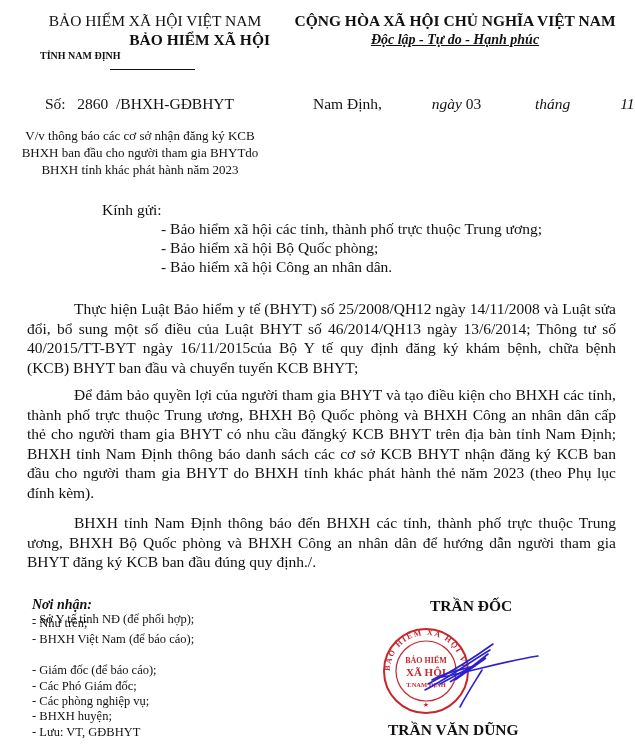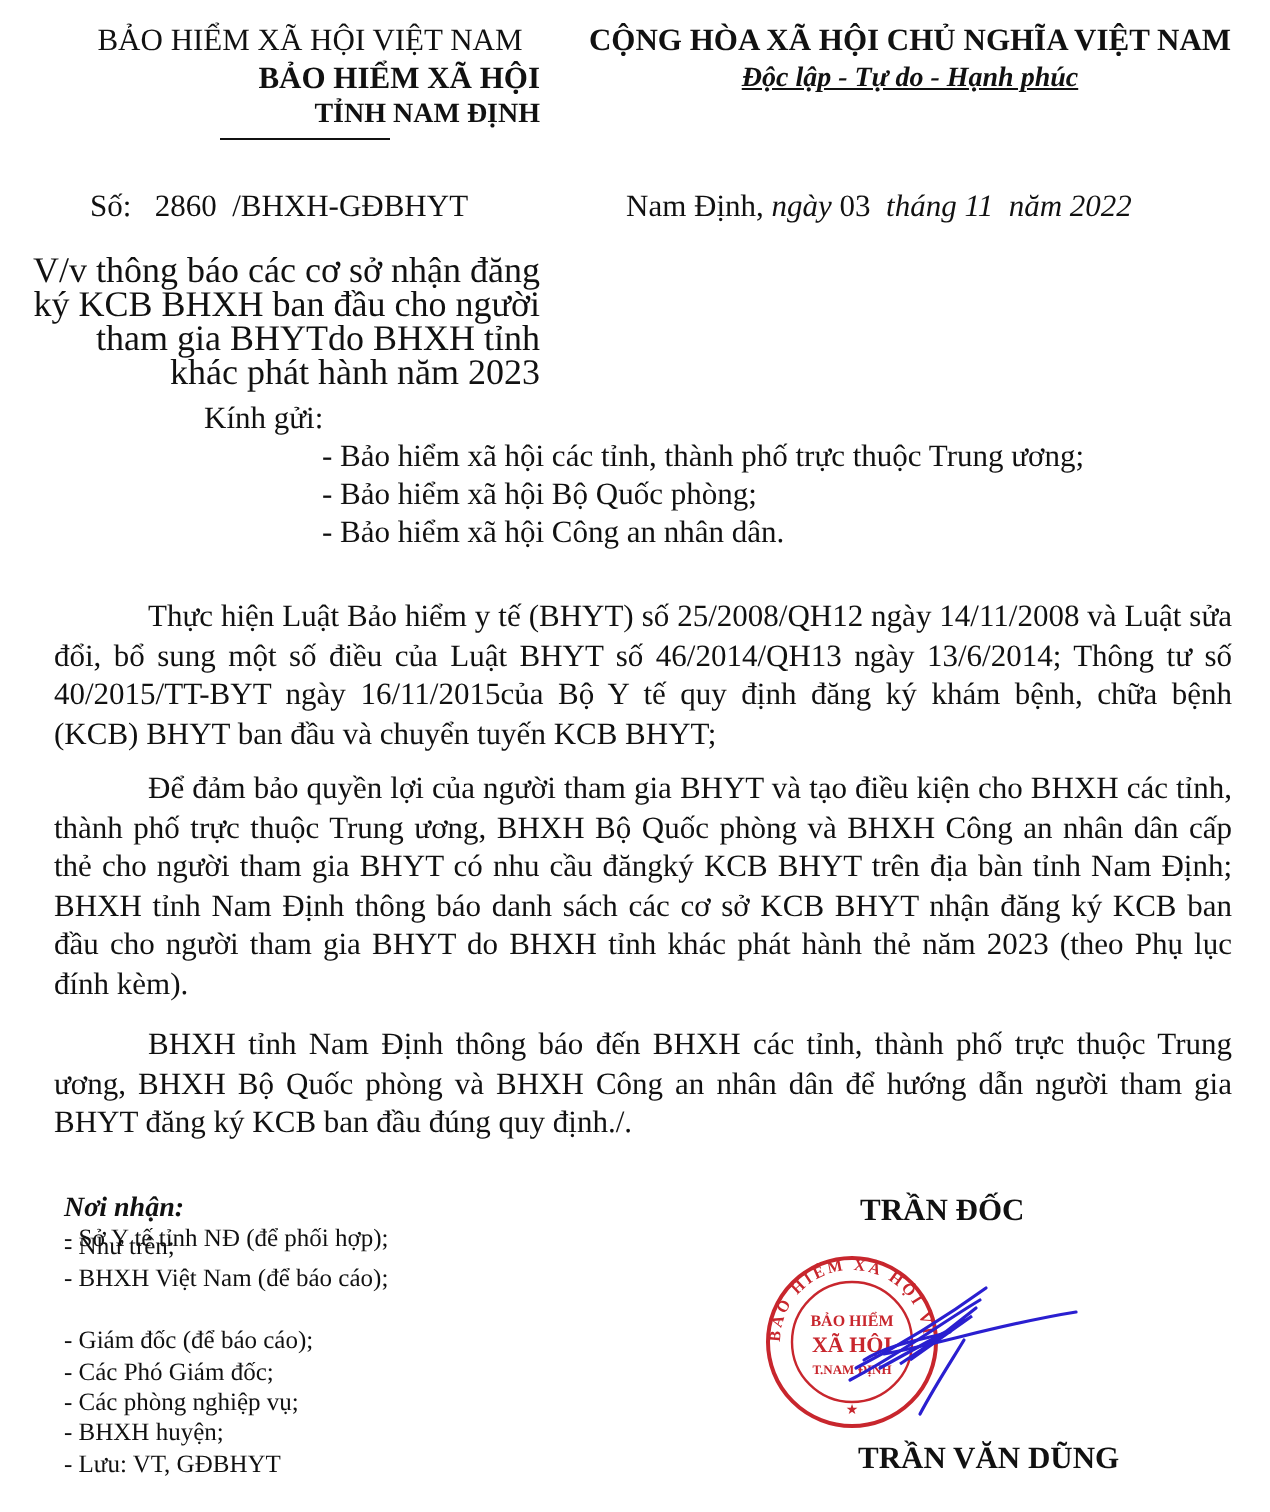--- a/index.html
+++ b/index.html
@@ -2,61 +2,61 @@
 <html><head>
 <meta charset="utf-8">
 <style>
   html, body { margin: 0; padding: 0; background: #ffffff; }
   body {
     width: 635px; height: 756px; overflow: hidden; position: relative;
     font-family: "Liberation Serif", "DejaVu Serif", serif;
     color: #111111;
   }
   .abs { position: absolute; white-space: nowrap; }
-  .ital { font-style: italic; }
+  .ital { font-style: italic; margin-left: 46px; }
 
   
   #agency-parent { left: 40px; top: 12px; width: 230px; font-size: 15.5px; text-align: center; }
   #agency-name { left: 40px; top: 31px; width: 230px; font-size: 15.5px; font-weight: bold; text-align: right; }
-  #agency-province { left: 40px; top: 50px; width: 230px; font-size: 14px; font-weight: bold; text-align: right; }
+  #agency-province { left: 40px; top: 50px; width: 230px; font-size: 10px; font-weight: bold; text-align: left; }
   #agency-rule { left: 110px; top: 69px; width: 85px; height: 0; border-top: 1px solid #111; }
 
   
   #nation-title { left: 285px; top: 12px; width: 340px; font-size: 15.5px; font-weight: bold; text-align: center; }
   #nation-motto { left: 285px; top: 32px; width: 340px; font-size: 14px; font-weight: bold; text-align: center; font-style: italic; }
   #nation-motto span { text-decoration: underline; }
 
   
   #doc-number { left: 45px; top: 95px; font-size: 15.5px; }
   #doc-date { left: 313px; top: 95px; font-size: 15.5px; }
   #doc-date .ital { font-style: italic; }
 
   
-  #subject { left: 10px; top: 127px; width: 260px; font-size: 18px; line-height: 17px; text-align: right; white-space: normal; }
+  #subject { left: 10px; top: 127px; width: 260px; font-size: 13px; line-height: 17px; text-align: center; white-space: normal; }
 
   
   #greeting { left: 102px; top: 201px; font-size: 15.5px; }
   .recipient { font-size: 15.5px; left: 161px; }
   #recipient-0 { top: 220px; }
   #recipient-1 { top: 239px; }
   #recipient-2 { top: 258px; }
 
   
   .para { position: absolute; left: 27px; width: 589px; font-size: 15.5px; line-height: 19.6px; text-align: justify; text-indent: 47px; }
   #para-0 { top: 299px; }
   #para-1 { top: 385px; }
   #para-2 { top: 513px; }
 
   
   #cc-title { left: 32px; top: 597px; font-size: 14px; font-weight: bold; font-style: italic; }
   .cc-item { left: 32px; font-size: 12.5px; }
 
   
   #sig-title { left: 430px; top: 597px; font-size: 15.5px; font-weight: bold; }
-  #signer-name { left: 429px; top: 721px; font-size: 15.5px; font-weight: bold; }
+  #signer-name { left: 388px; top: 721px; font-size: 15.5px; font-weight: bold; }
   #stamp { left: 381px; top: 627px; width: 90px; height: 88px; }
   #signature { left: 420px; top: 632px; width: 120px; height: 80px; }
 </style>
 </head>
 <body>
 
 <div class="abs" id="agency-parent">BẢO HIỂM XÃ HỘI VIỆT NAM</div>
 <div class="abs" id="agency-name">BẢO HIỂM XÃ HỘI</div>
 <div class="abs" id="agency-province">TỈNH NAM ĐỊNH</div>
 <div class="abs" id="agency-rule"></div>

